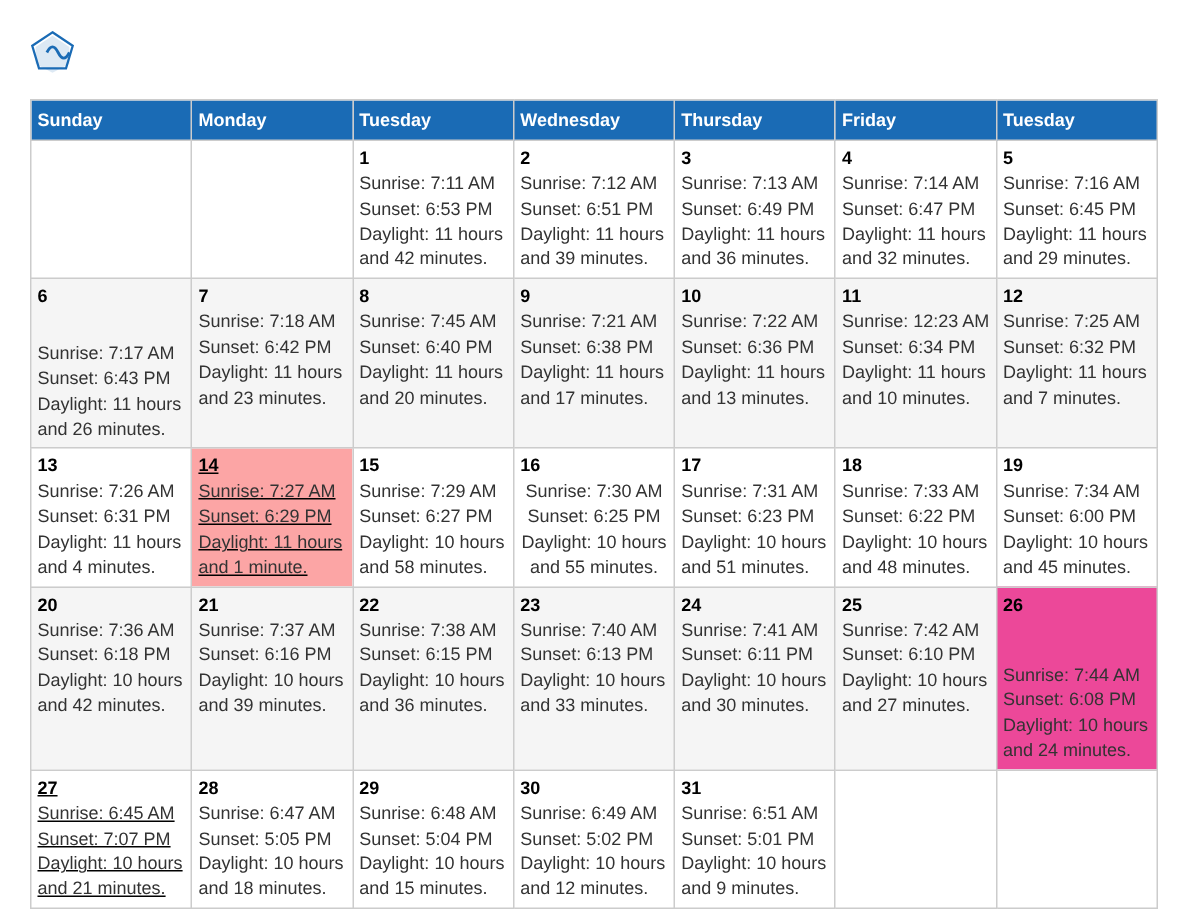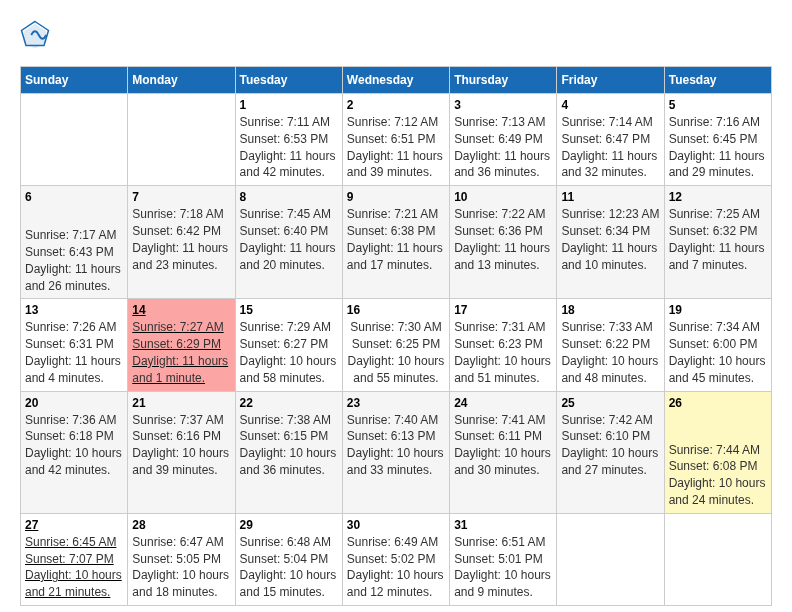--- a/index.html
+++ b/index.html
@@ -299,21 +299,21 @@
 Daylight: 10 hours
 and 30 minutes.</div>
         </td>
         <td style="background-color: rgb(245, 245, 245);">
           <span class="day-num">25</span>
           <div class="day-info" style="white-space: pre-line;">Sunrise: 7:42 AM
 Sunset: 6:10 PM
 Daylight: 10 hours
 and 27 minutes.</div>
         </td>
-        <td style="background-color: #fef9c3;">
+        <td style="background-color: #ec4899;">
           <span class="day-num">26</span>
           <div class="day-info" style="white-space: pre-line; margin-top: 32px;">Sunrise: 7:44 AM
 Sunset: 6:08 PM
 Daylight: 10 hours
 and 24 minutes.</div>
         </td>
       </tr>
       <tr>
         <td style="background-color: rgb(255, 255, 255); text-decoration: underline;">
           <span class="day-num">27</span>

